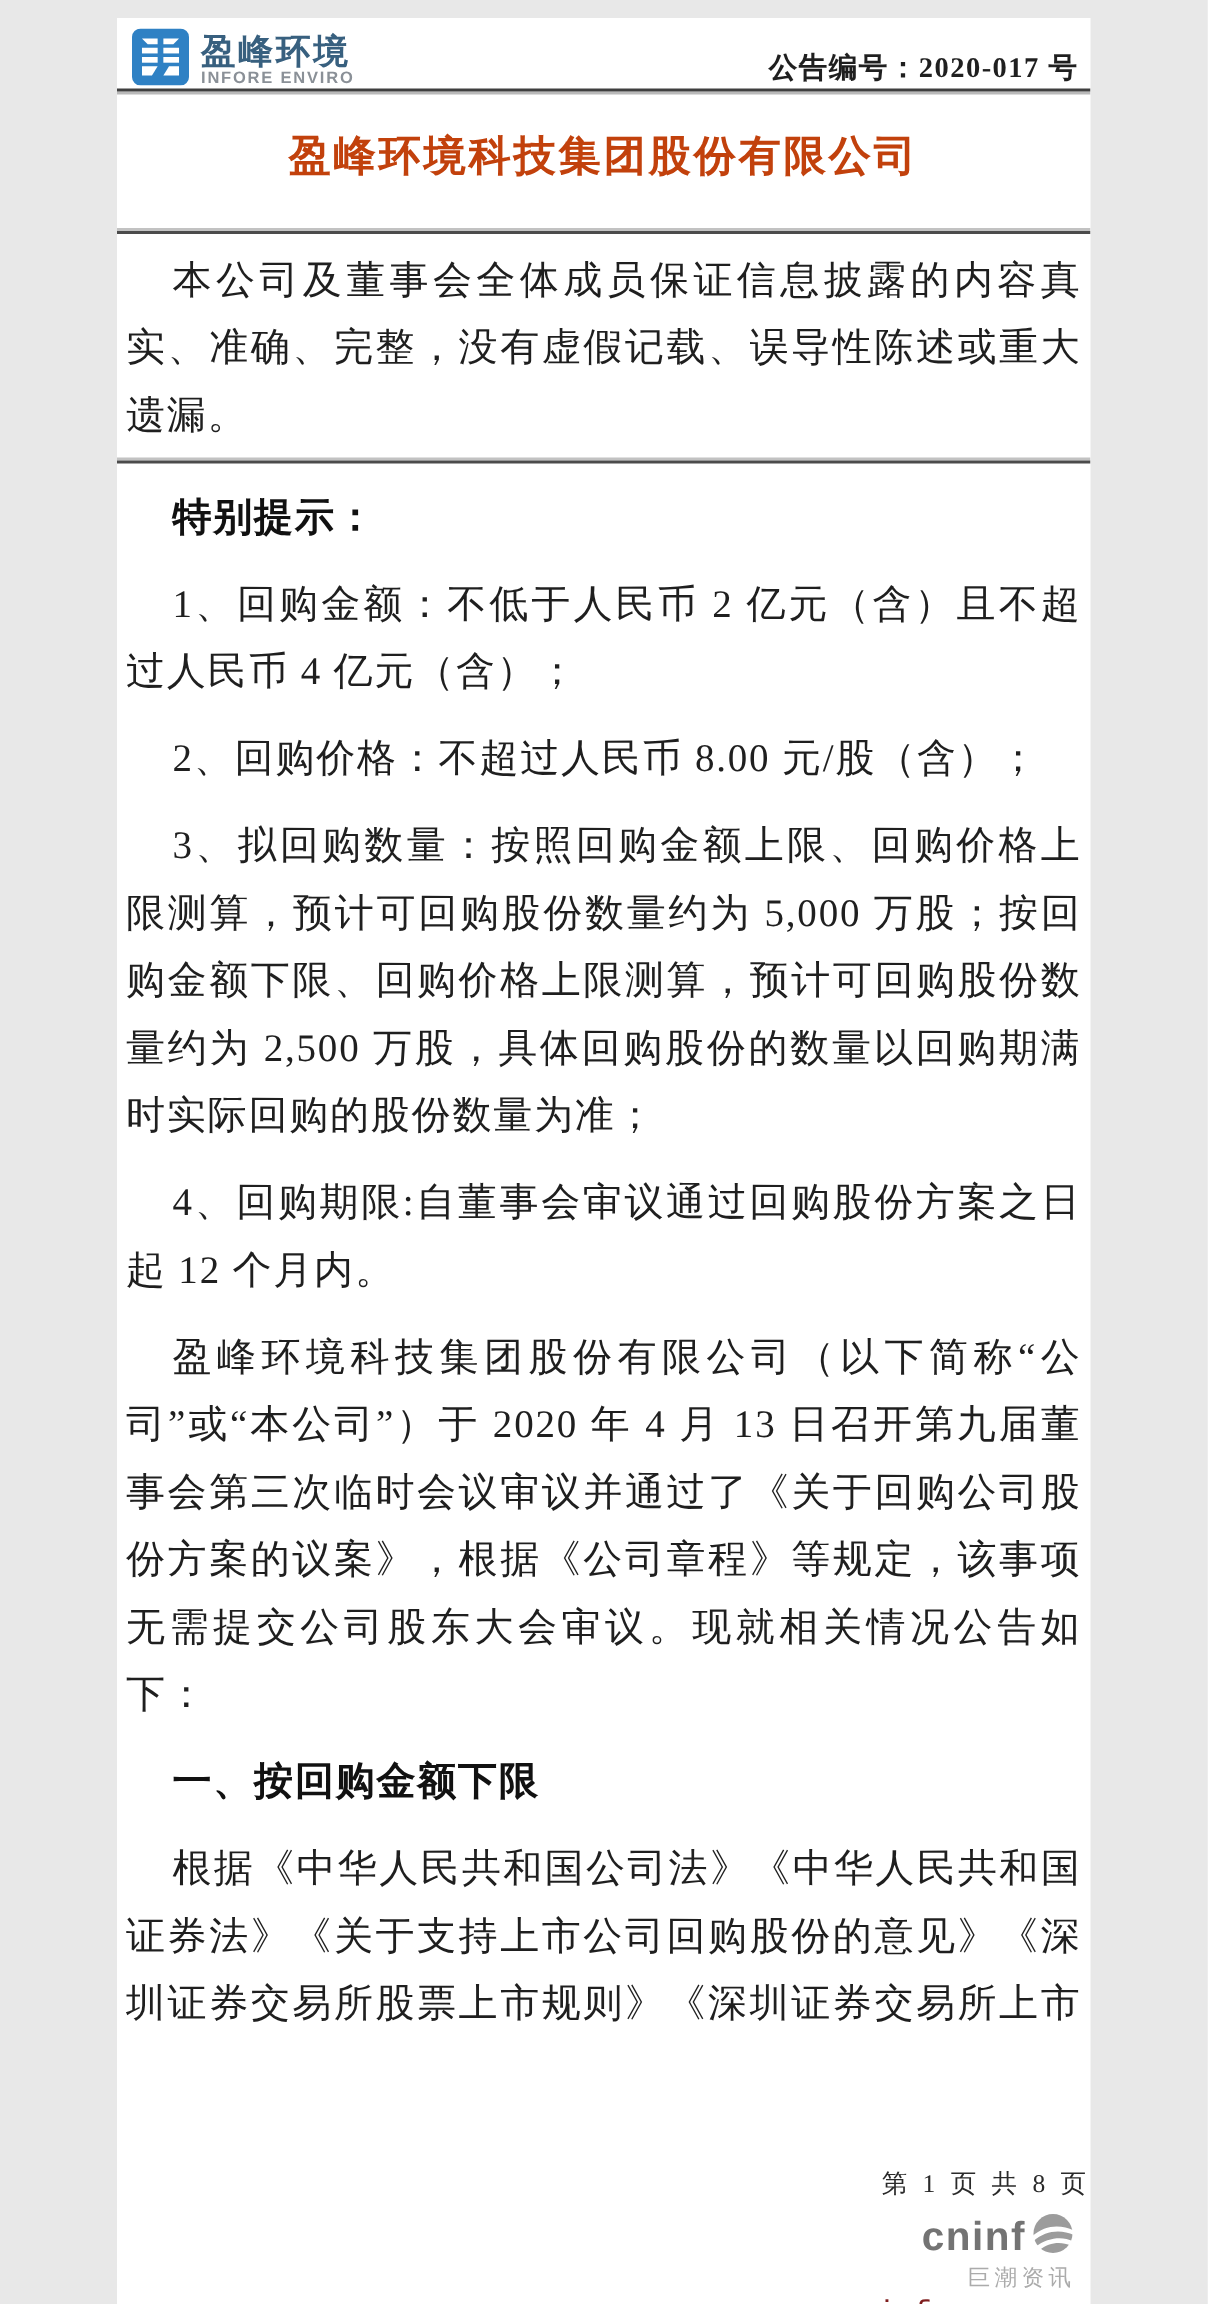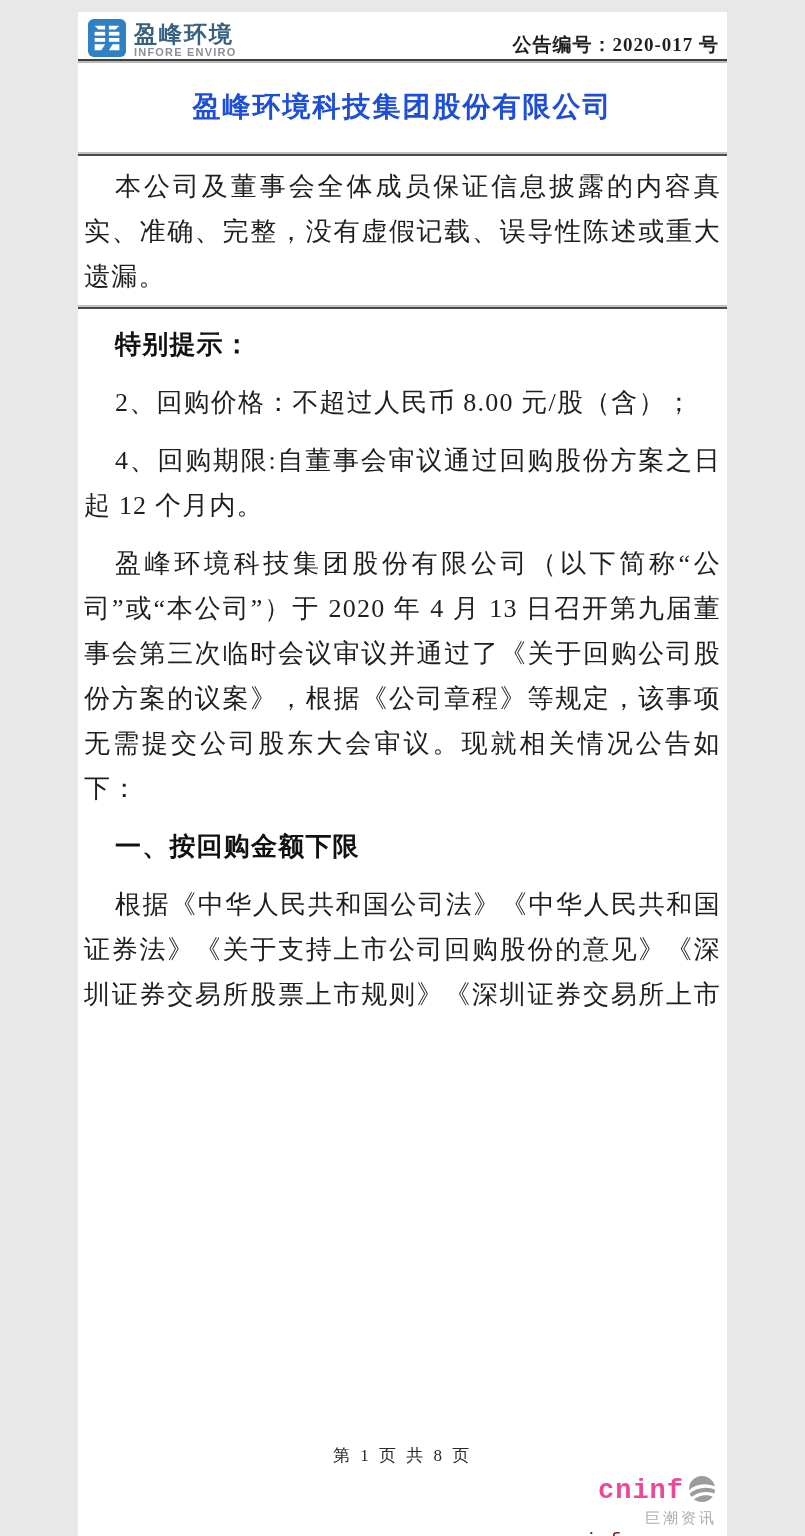--- a/index.html
+++ b/index.html
@@ -15,34 +15,34 @@
   
   .hdr{position:absolute;top:0;left:0;right:0;height:50px;}
   .hdr-rule{position:absolute;top:47px;left:0;right:0;height:2px;background:#3f3f3f;box-shadow:0 2px 0 #b9b9b9;}
   .logo{position:absolute;left:10px;top:7px;display:flex;align-items:center;gap:8px;}
   .logo-txt-cn{font-family:"Liberation Sans","DejaVu Sans",sans-serif;font-weight:bold;font-size:23px;color:#38607f;letter-spacing:2px;line-height:24px;}
   .logo-txt-en{font-family:"Liberation Sans","DejaVu Sans",sans-serif;font-weight:bold;font-size:11px;color:#8a9097;letter-spacing:1.2px;line-height:13px;}
   .stock-code{position:absolute;top:20px;left:0;right:0;text-align:center;font-size:19px;font-weight:600;letter-spacing:1px;}
   .ann-no{position:absolute;top:20px;right:8px;font-size:19px;font-weight:600;letter-spacing:1px;text-align:right;}
   
   .flow{position:absolute;top:50px;left:0;right:0;padding:0 6px;}
-  .title{margin:20px 0 0;text-align:center;font-family:Liberation Serif, serif;font-weight:bold;font-size:28px;line-height:50px;letter-spacing:2px;color:#1d4ed8;}
+  .title{margin:20px 0 0;text-align:center;font-family:Liberation Mono, monospace;font-weight:bold;font-size:28px;line-height:50px;letter-spacing:2px;color:#c2410c;}
   .title2{margin-top:3px;}
   .rule{height:2px;background:#4b4b4b;box-shadow:0 -2px 0 #c2c2c2;margin:22px -6px 0;}
   .rule-b{margin-top:8px;}
   
   .para{margin:13px 0 0;font-size:26px;line-height:45px;letter-spacing:1.2px;text-align:justify;text-indent:31px;}
   .decl{margin-top:8px;}
   .h-sans{font-family:"Liberation Sans","DejaVu Sans",sans-serif;font-weight:bold;color:#111;}
   .clip3{max-height:136px;overflow:hidden;}
   
-  .pageno{position:absolute;top:1432px;left:0;right:0;text-align:center;font-size:17px;letter-spacing:3px;color:#2a2a2a;}
+  .pageno{position:absolute;top:1432px;left:0;right:0;text-align:right;font-size:17px;letter-spacing:3px;color:#2a2a2a;}
   .wm{position:absolute;top:1462px;right:10px;text-align:right;color:#a3a3a3;font-family:"Liberation Sans","DejaVu Sans",sans-serif;line-height:1.15;}
   .wm-top{display:flex;align-items:center;justify-content:flex-end;gap:3px;}
-  .wm-brand{font-size:27px;font-weight:bold;letter-spacing:1px;color:#ec4899;font-family:Liberation Mono, monospace;}
+  .wm-brand{font-size:27px;font-weight:bold;letter-spacing:1px;color:#737373;}
   .wm-cn{font-size:15px;letter-spacing:3px;color:#ababab;margin-top:1px;}
   .wm-url{font-size:20px;color:#7f1d1d;margin-top:3px;font-family:Liberation Mono, monospace;}
 </style>
 </head>
 <body>
 
 <div class="page">
 
   <div class="hdr">
     <div class="logo">
@@ -74,21 +74,23 @@
     <div class="title">盈峰环境科技集团股份有限公司</div>
 
     <div class="rule"></div>
 
     <p class="para decl">本公司及董事会全体成员保证信息披露的内容真实、准确、完整，没有虚假记载、误导性陈述或重大遗漏。</p>
 
     <div class="rule rule-b"></div>
 
     <p class="para h-sans">特别提示：</p>
 
+    <p class="para">1、回购金额：不低于人民币 2 亿元（含）且不超过人民币 4 亿元（含）；</p>
     <p class="para">2、回购价格：不超过人民币 8.00 元/股（含）；</p>
+    <p class="para">3、拟回购数量：按照回购金额上限、回购价格上限测算，预计可回购股份数量约为 5,000 万股；按回购金额下限、回购价格上限测算，预计可回购股份数量约为 2,500 万股，具体回购股份的数量以回购期满时实际回购的股份数量为准；</p>
     <p class="para">4、回购期限:自董事会审议通过回购股份方案之日起 12 个月内。</p>
 
     <p class="para">盈峰环境科技集团股份有限公司（以下简称“公司”或“本公司”）于 2020 年 4 月 13 日召开第九届董事会第三次临时会议审议并通过了《关于回购公司股份方案的议案》，根据《公司章程》等规定，该事项无需提交公司股东大会审议。现就相关情况公告如下：</p>
 
     <p class="para h-sans">一、按回购金额下限</p>
 
     <p class="para clip3">根据《中华人民共和国公司法》《中华人民共和国证券法》《关于支持上市公司回购股份的意见》《深圳证券交易所股票上市规则》《深圳证券交易所上市公司回购股份实施细则》及《公司章程》等相关规定，基于对公司未来发展前景</p>
   </div>
 
   <div class="pageno">第 1 页 共 8 页</div>

